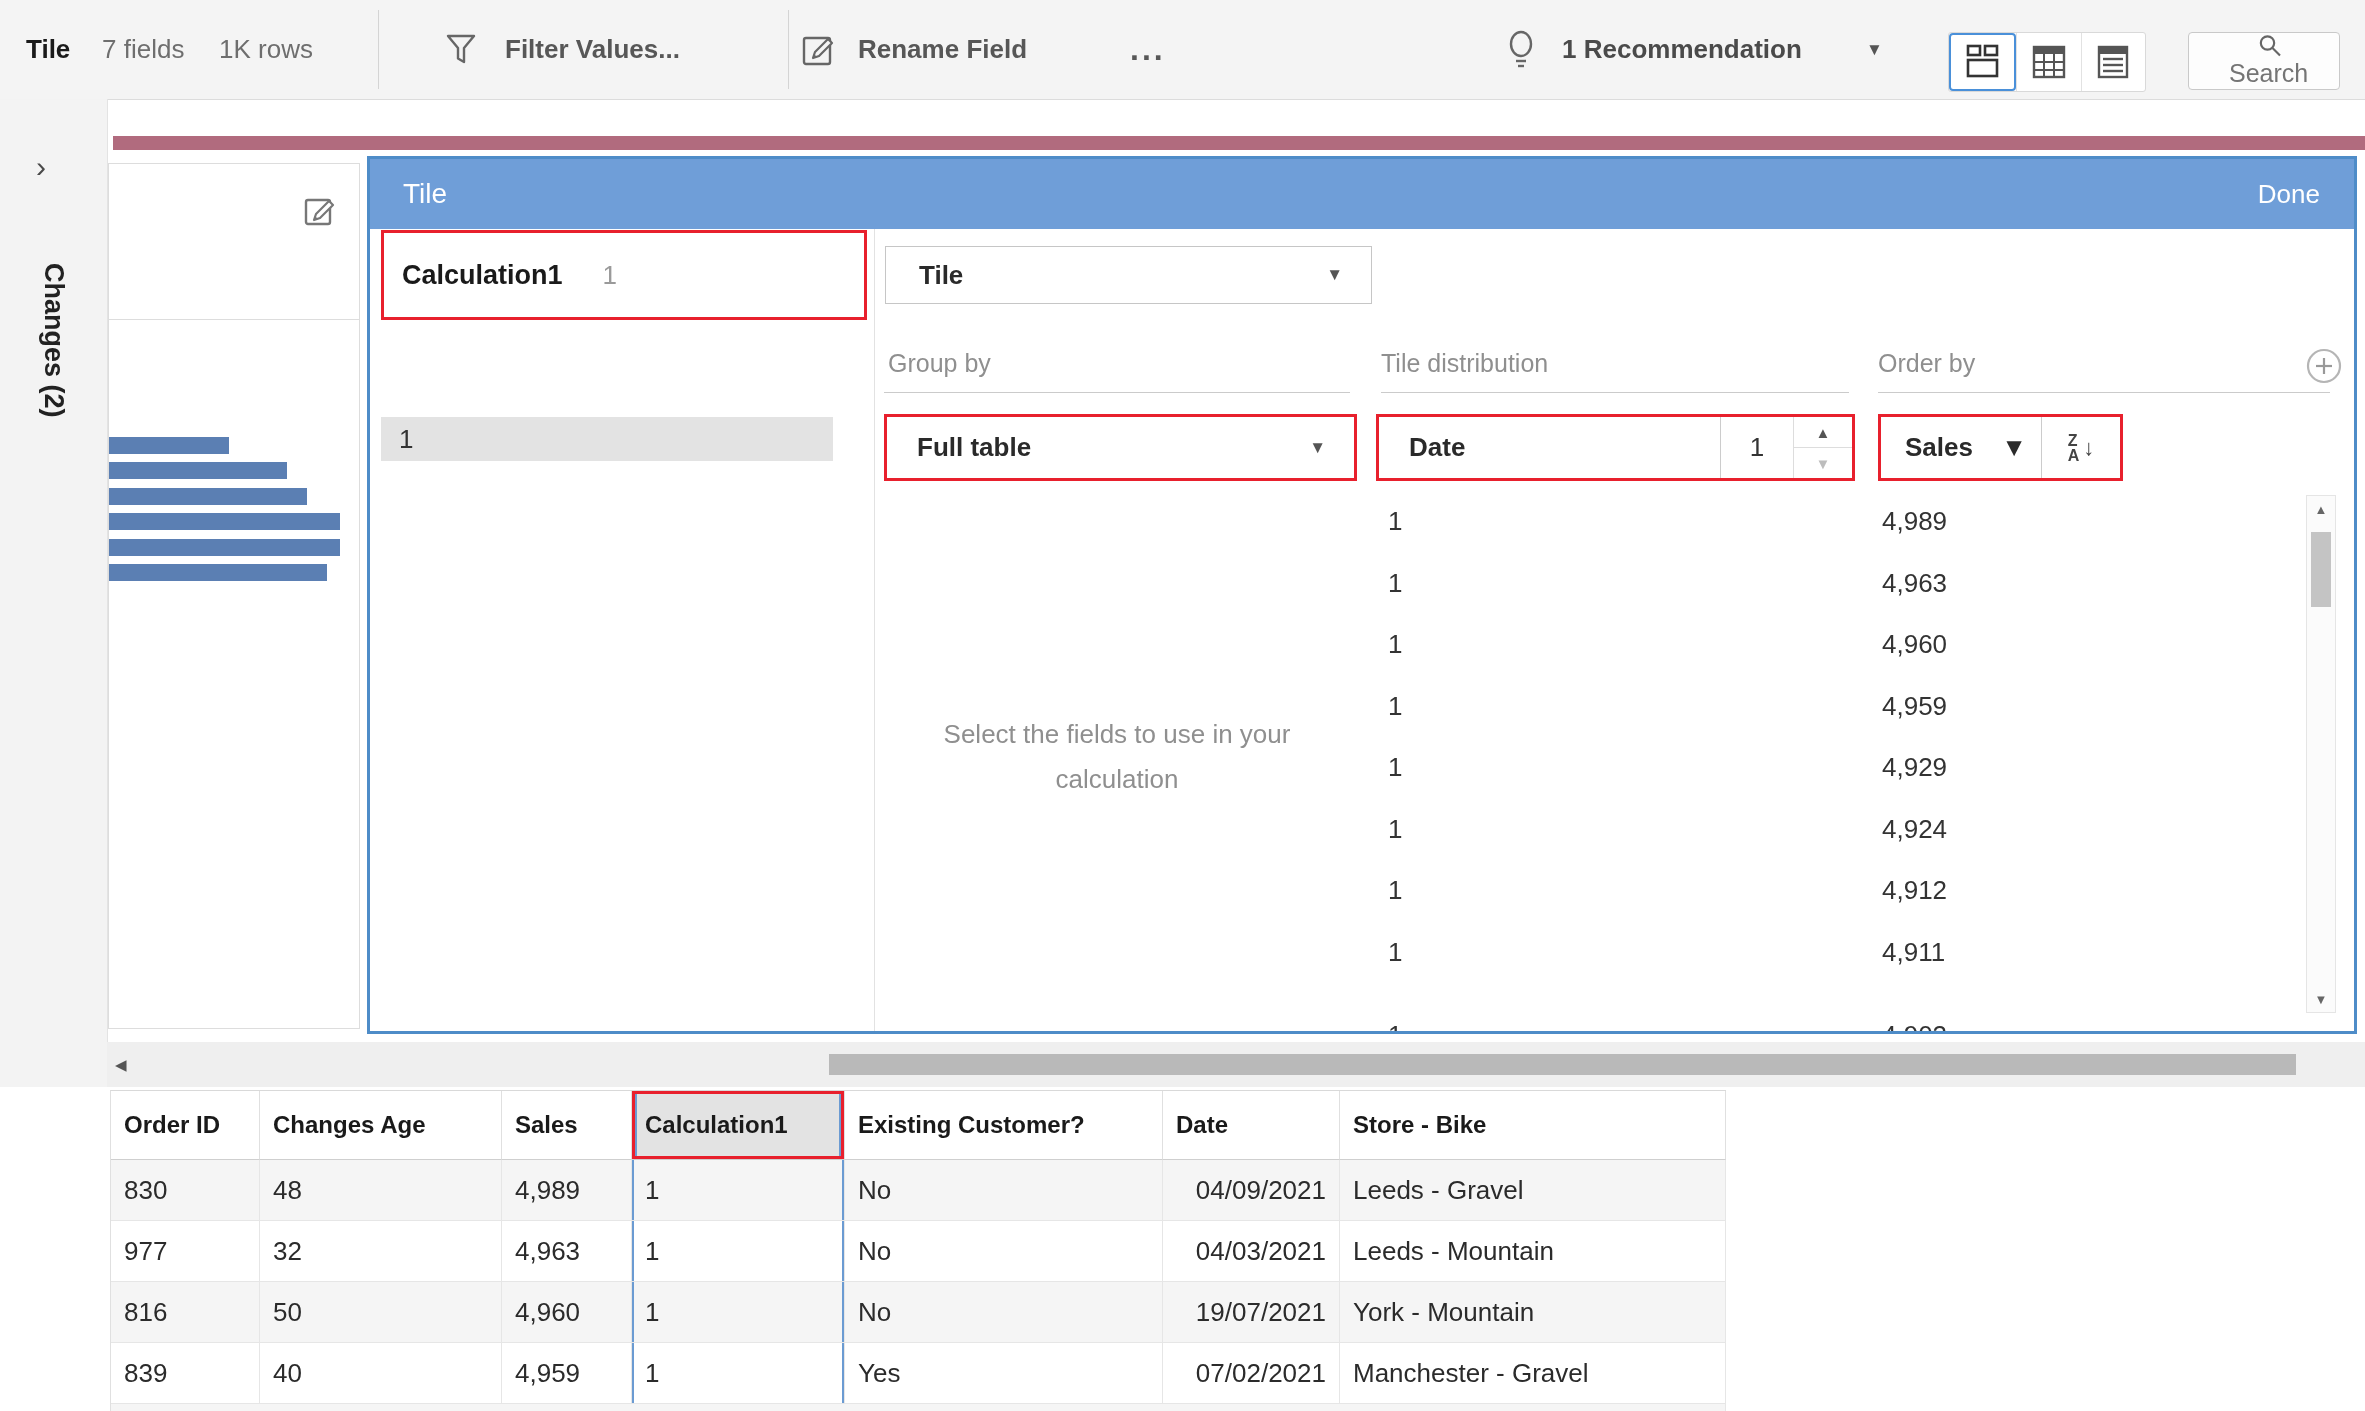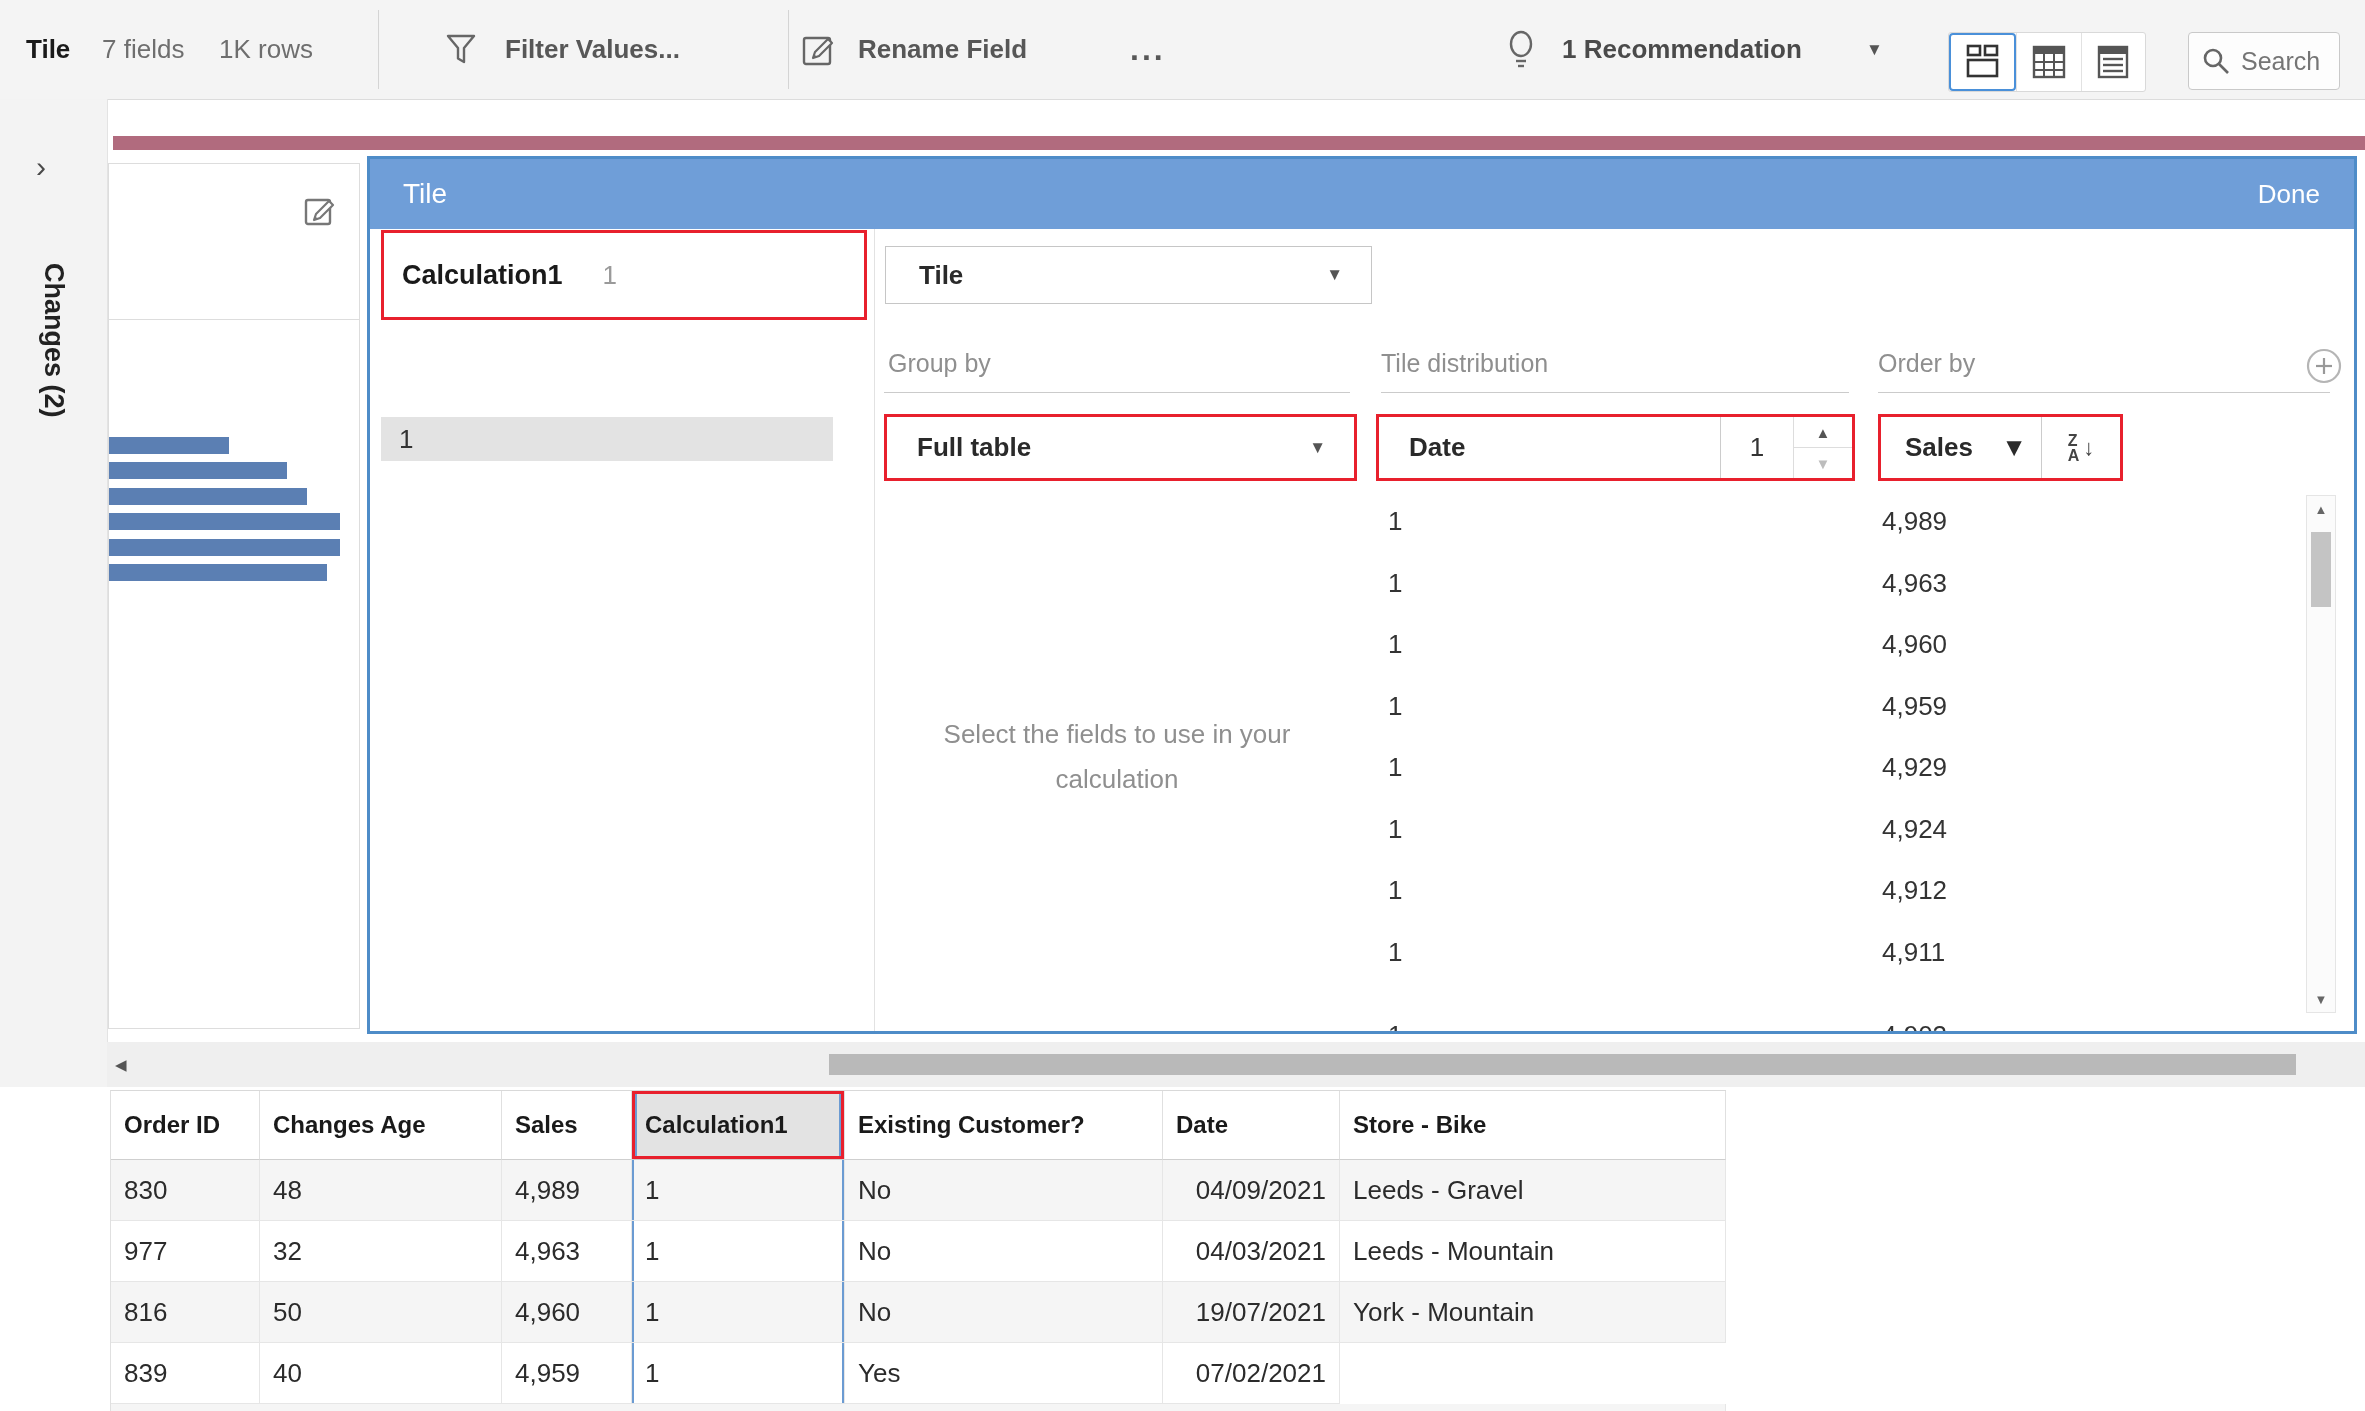--- a/index.html
+++ b/index.html
@@ -14,21 +14,21 @@
   .tb-item{position:absolute;top:0;height:99px;display:flex;align-items:center;font-size:26px;color:#6e6e6e;white-space:nowrap;}
   .tb-strong{font-weight:bold;color:#1a1a1a;}
   .tb-btn{font-weight:bold;color:#575757;cursor:default;}
   .tb-sep{position:absolute;top:10px;height:79px;width:1px;background:#d4d4d4;}
   
   #view-toggle{left:1948px;top:32px;width:196px;height:58px;background:#fff;border:1px solid #d9d9d9;border-radius:3px;display:flex;align-items:stretch;}
   .vt-btn{width:64px;display:flex;align-items:center;justify-content:center;position:relative;}
   .vt-btn + .vt-btn{border-left:1px solid #e2e2e2;}
   .vt-selected{border:2px solid #4a90d9;border-radius:4px;}
   
-  #search-box{left:2188px;top:32px;width:152px;height:58px;background:#fdfdfd;border:1px solid #c9c9c9;border-radius:4px;display:flex;align-items:center;padding-left:12px;box-sizing:border-box;}
+  #search-box{left:2188px;top:32px;width:152px;height:58px;background:#fdfdfd;border:1px solid #c9c9c9;border-radius:4px;display:flex;align-items:center;padding-left:12px;box-sizing:border-box;flex-direction:column;}
   #search-box input{border:none;outline:none;background:transparent;font-size:25px;color:#6b6b6b;width:90px;margin-left:8px;font-family:"Liberation Sans",sans-serif;}
   
   #left-rail{left:0;top:99px;width:107px;height:988px;background:#f3f3f3;border-right:1px solid #e3e3e3;}
   #rail-chevron{left:36px;top:150px;font-size:30px;color:#4a4a4a;}
   #changes-tab{left:18px;top:250px;width:70px;height:180px;display:flex;align-items:center;justify-content:center;}
   #changes-tab span{writing-mode:vertical-rl;font-size:27px;font-weight:bold;color:#222;white-space:nowrap;}
   
   #pink-bar{left:113px;top:136px;width:2252px;height:14px;background:var(--pink,#b16b7e);}
   #profile-card{left:108px;top:163px;width:252px;height:866px;background:#fff;border:1px solid #ddd;box-sizing:border-box;}
   #card-edit{position:absolute;right:20px;top:30px;}
@@ -323,15 +323,16 @@
   <div class="gc row-odd">No</div>
   <div class="gc row-odd cell-right">19/07/2021</div>
   <div class="gc row-odd">York - Mountain</div>
 
   <div class="gc row-even">839</div>
   <div class="gc row-even">40</div>
   <div class="gc row-even">4,959</div>
   <div class="gc row-even col-calc">1</div>
   <div class="gc row-even">Yes</div>
   <div class="gc row-even cell-right">07/02/2021</div>
+  <div class="gc row-even">Manchester - Gravel</div>
 
   <div id="grid-sliver"></div>
 </div>
 
 </body></html>

